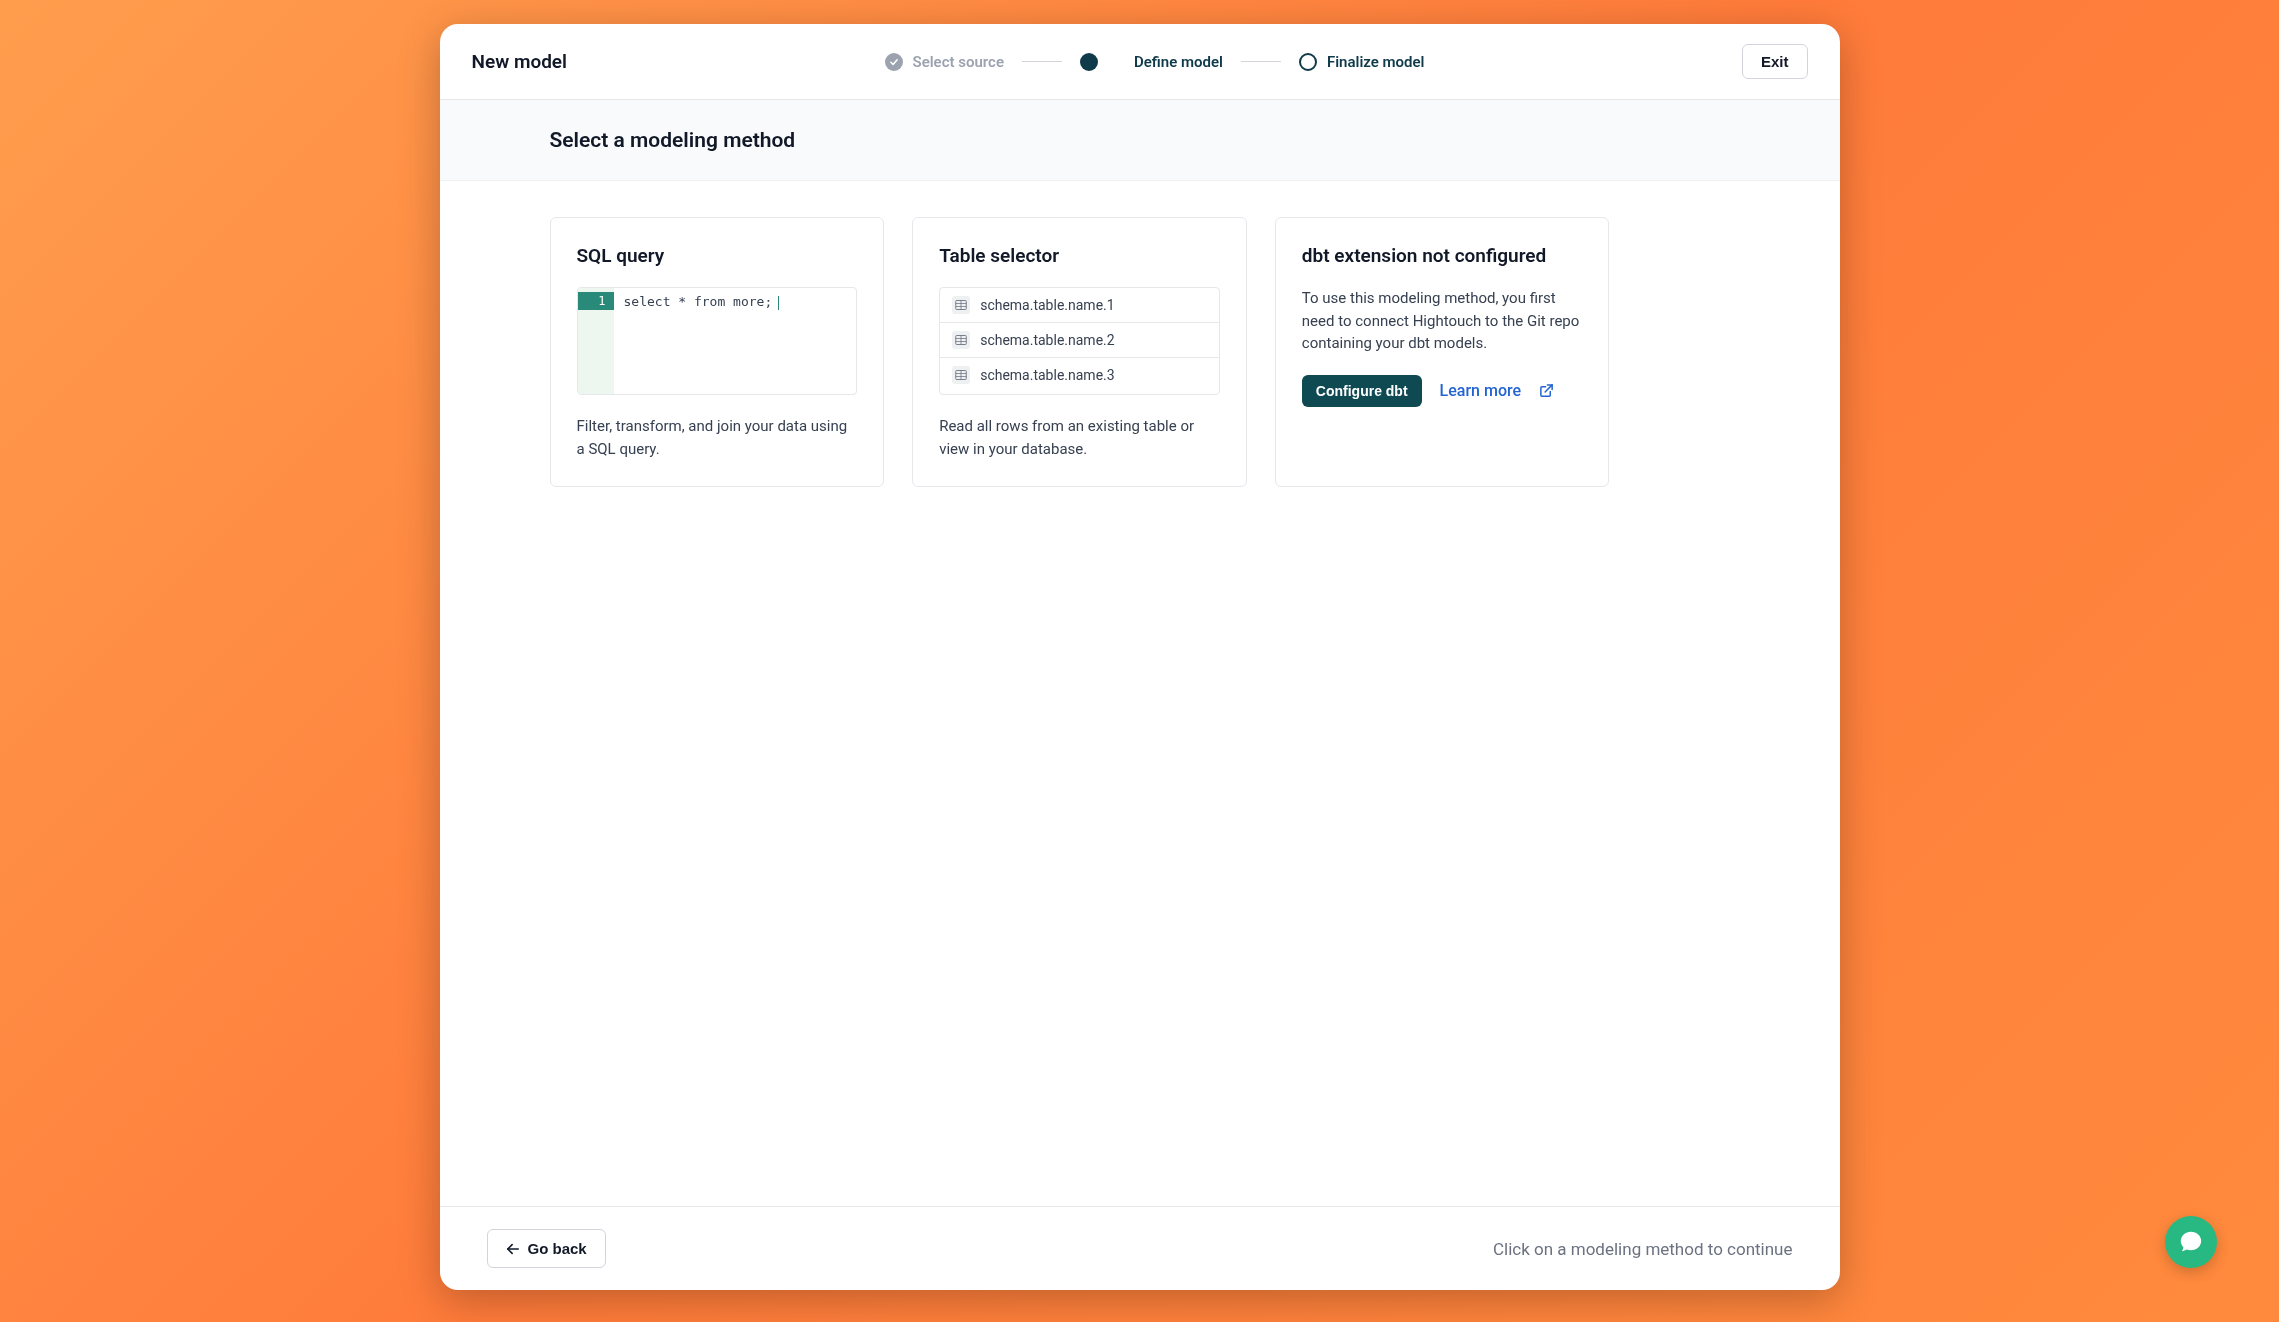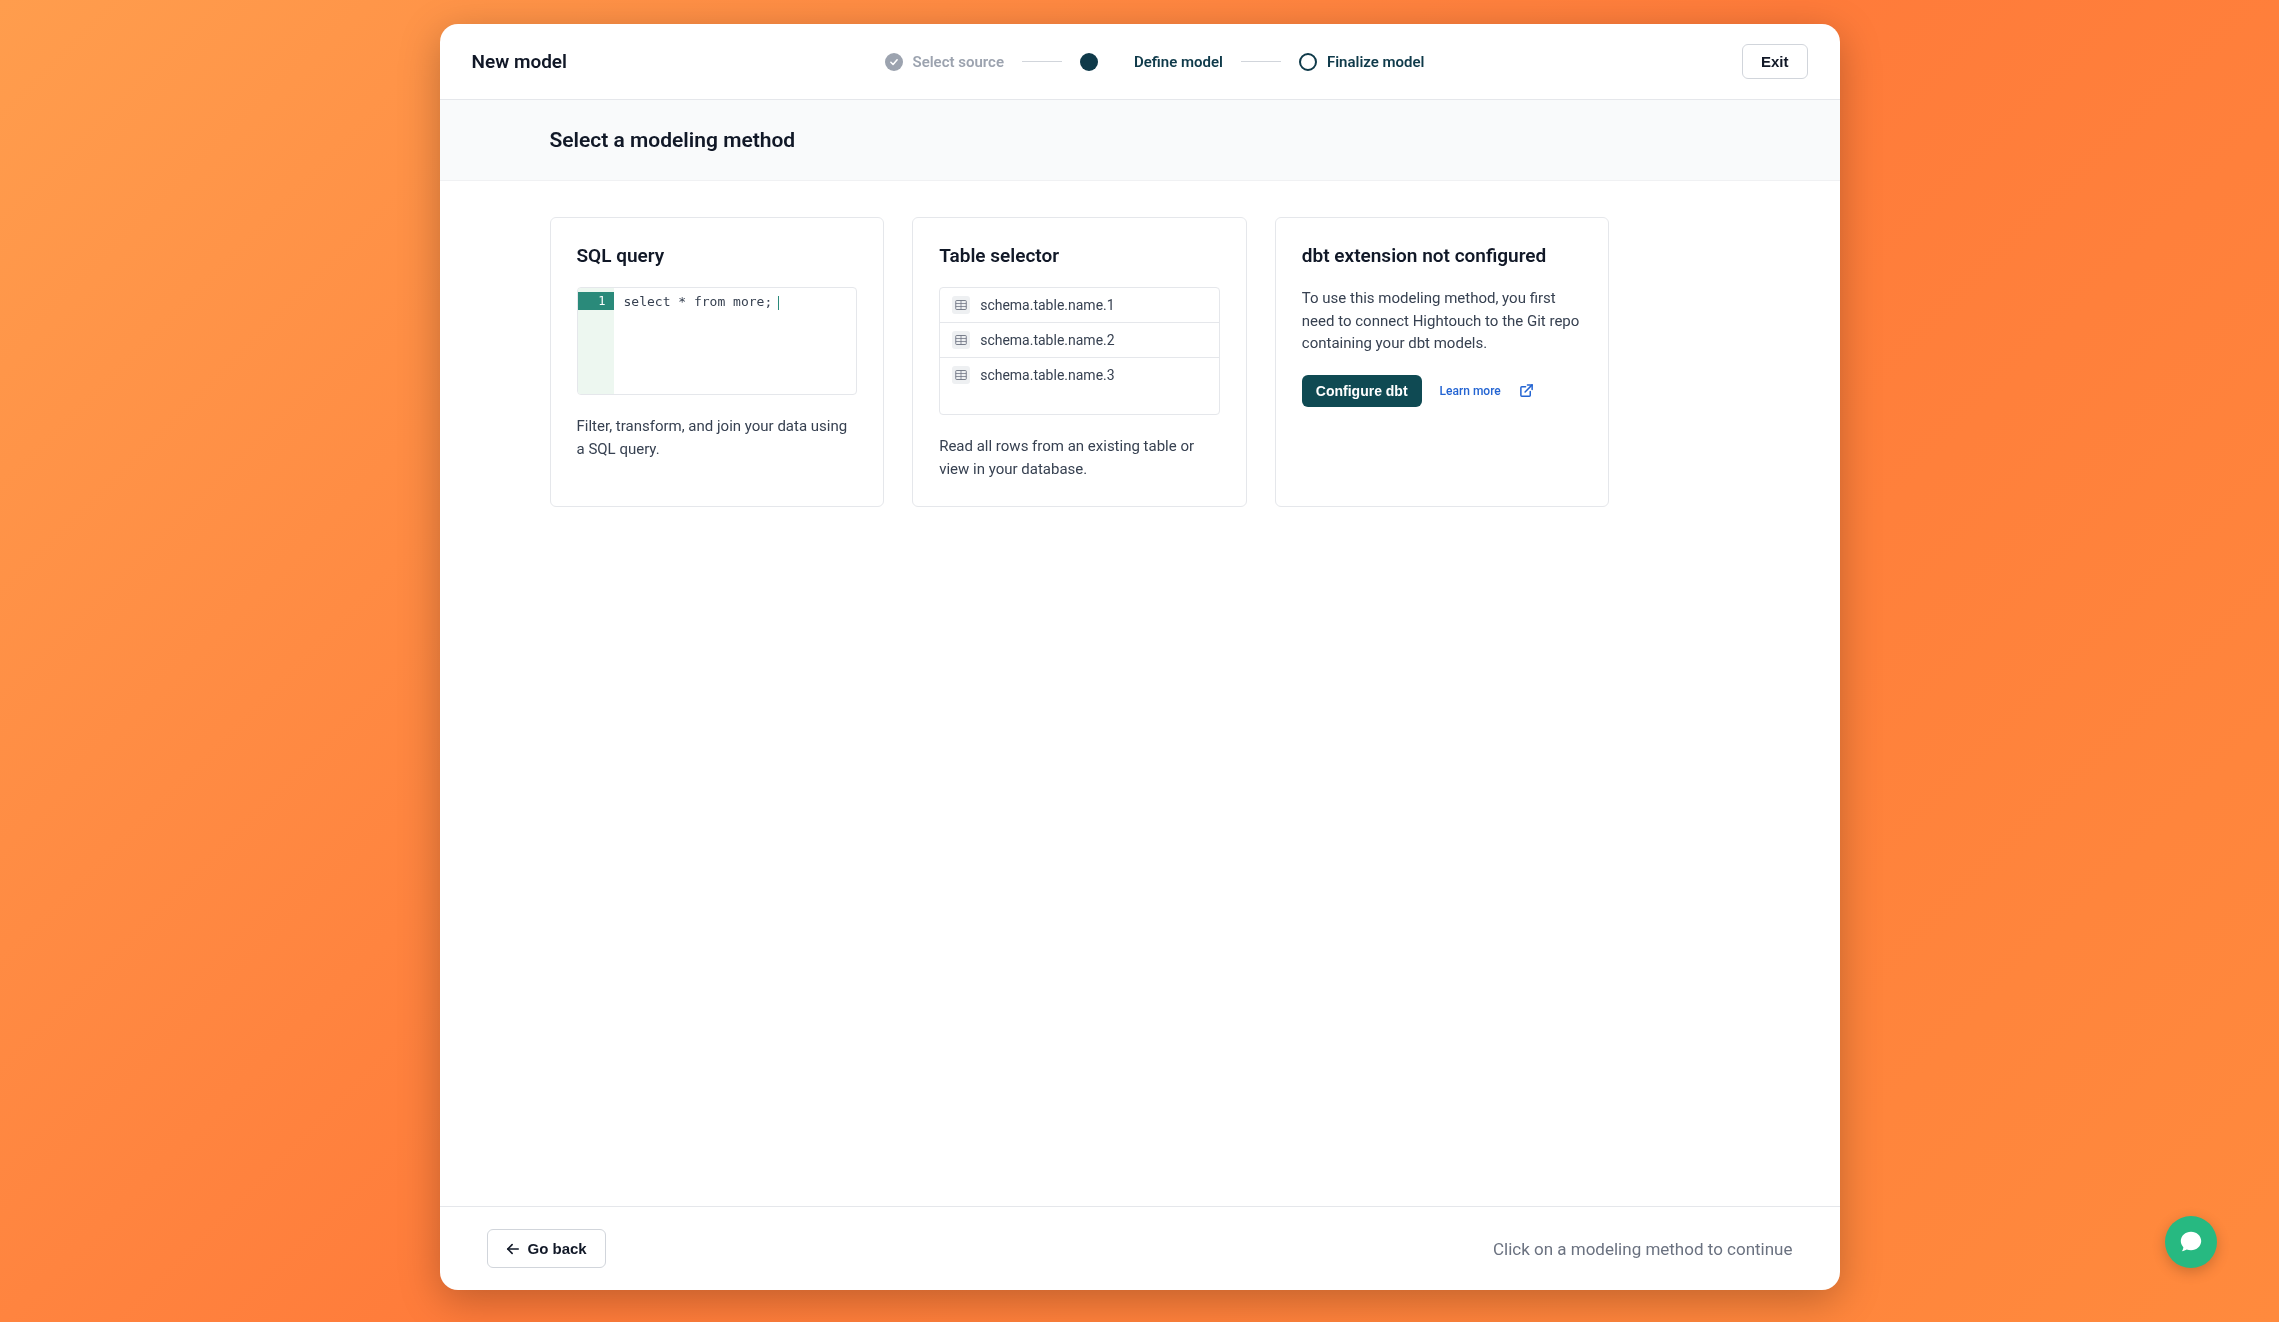--- a/index.html
+++ b/index.html
@@ -163,21 +163,21 @@
     background: #2a8a7a;
     vertical-align: middle;
     margin-left: 6px;
   }
 
   
   .table-list {
     border: 1px solid #e5e7eb;
     border-radius: 4px;
     overflow: hidden;
-    height: 128px;
+    height: 108px;
   }
   .table-row {
     display: flex;
     align-items: center;
     gap: 10px;
     padding: 8px 12px;
     border-bottom: 1px solid #e5e7eb;
     font-size: 14px;
     color: #374151;
   }
@@ -205,21 +205,21 @@
     color: #fff;
     border: none;
     border-radius: 6px;
     padding: 8px 14px;
     font-size: 14px;
     font-weight: 600;
     cursor: pointer;
   }
   .link-secondary {
     color: #2364d2;
-    font-size: 12px;
+    font-size: 16px;
     font-weight: 500;
     text-decoration: none;
     display: inline-flex;
     align-items: center;
     gap: 18px;
     cursor: pointer;
   }
   .link-secondary svg { width: 15px; height: 15px; }
 
   

